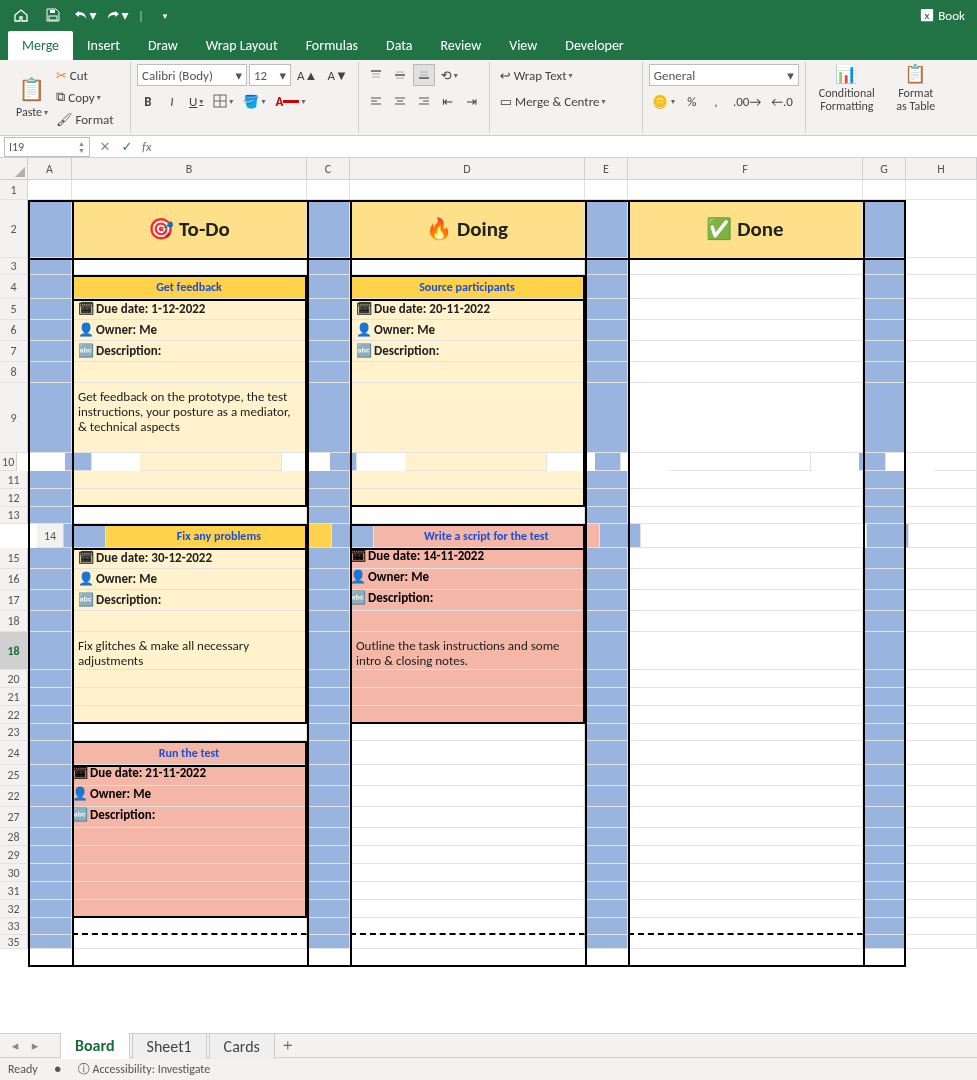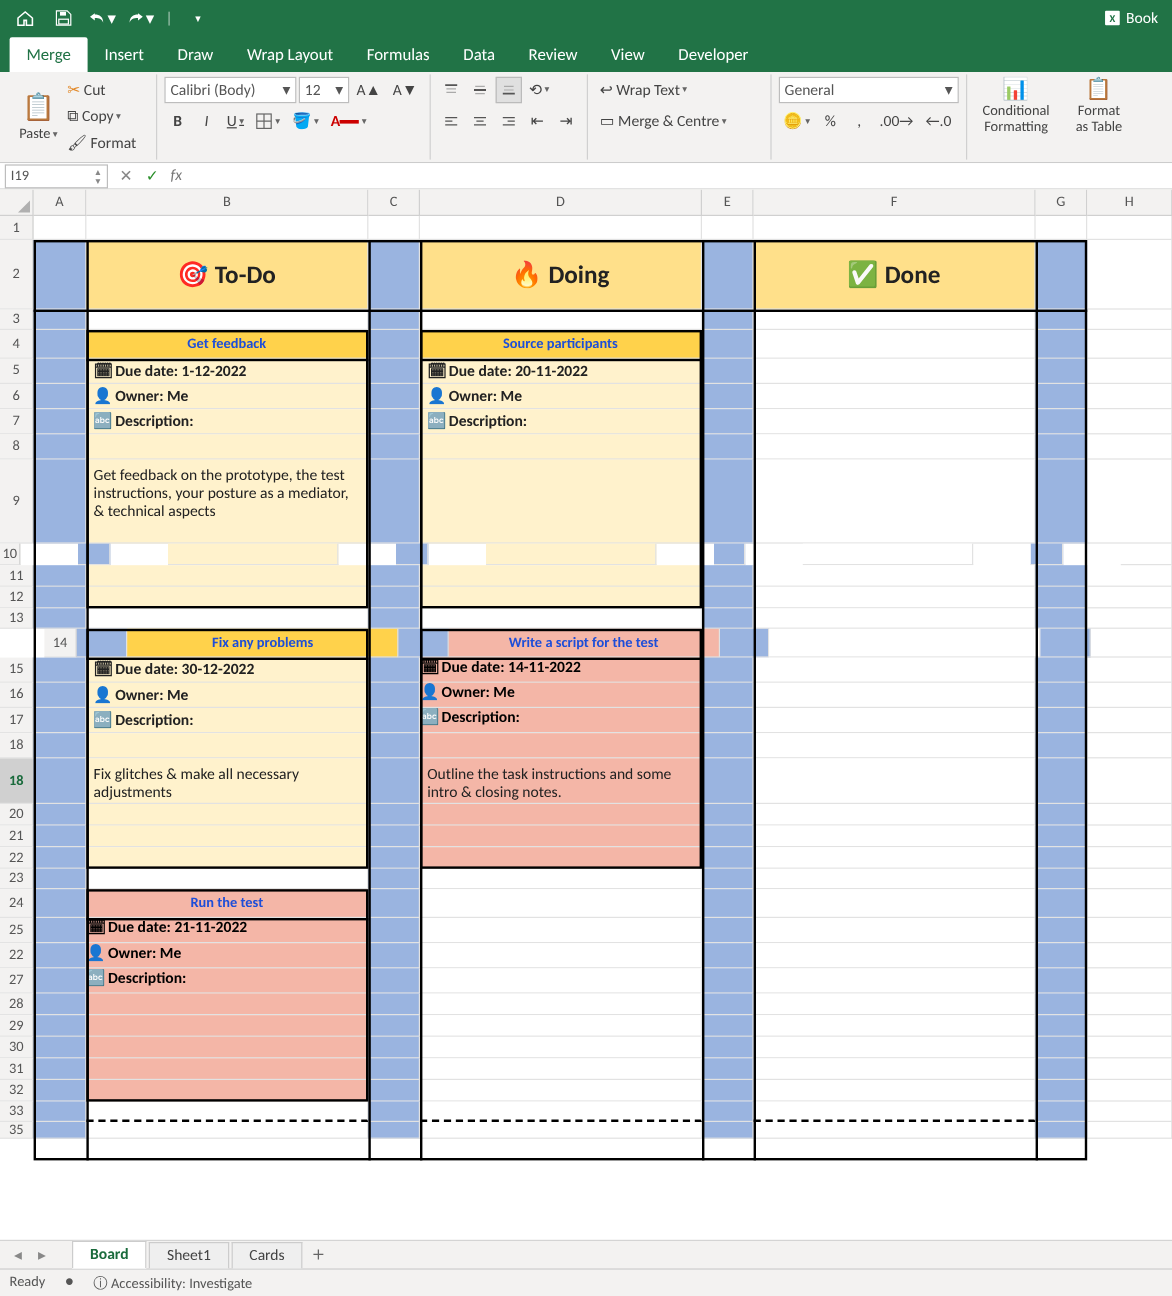--- a/index.html
+++ b/index.html
@@ -171,21 +171,21 @@
   .meta-ico { width:14px; text-align:center;}
 
   
   .sheetbar {
     height: 24px; background:#f3f2f1; border-top:1px solid #ccc;
     display:flex; align-items:center; padding: 0 6px; gap:2px;
   }
   .navbtn { width:18px; color:#888; text-align:center;}
   .sheet-tab {
     padding: 3px 14px; border:1px solid #ccc; border-bottom:none;
-    background:#efefef; font-size:13px; color:#444;
+    background:#efefef; font-size:16px; color:#444;
   }
   .sheet-tab.active { background:#fff; border-bottom:1px solid #fff; color:#1a6b3c; font-weight:bold;}
   .addsheet { width:22px; height:18px; display:flex; align-items:center; justify-content:center; color:#666; border:1px solid transparent; font-size:16px;}
   
   .statusbar {
     height: 23px; background:#f3f2f1; border-top:1px solid #ccc;
     display:flex; align-items:center; padding: 0 8px; gap:12px; font-size:12px; color:#555;
   }
   .statusbar .ico { width:16px; text-align:center;}
 </style>

